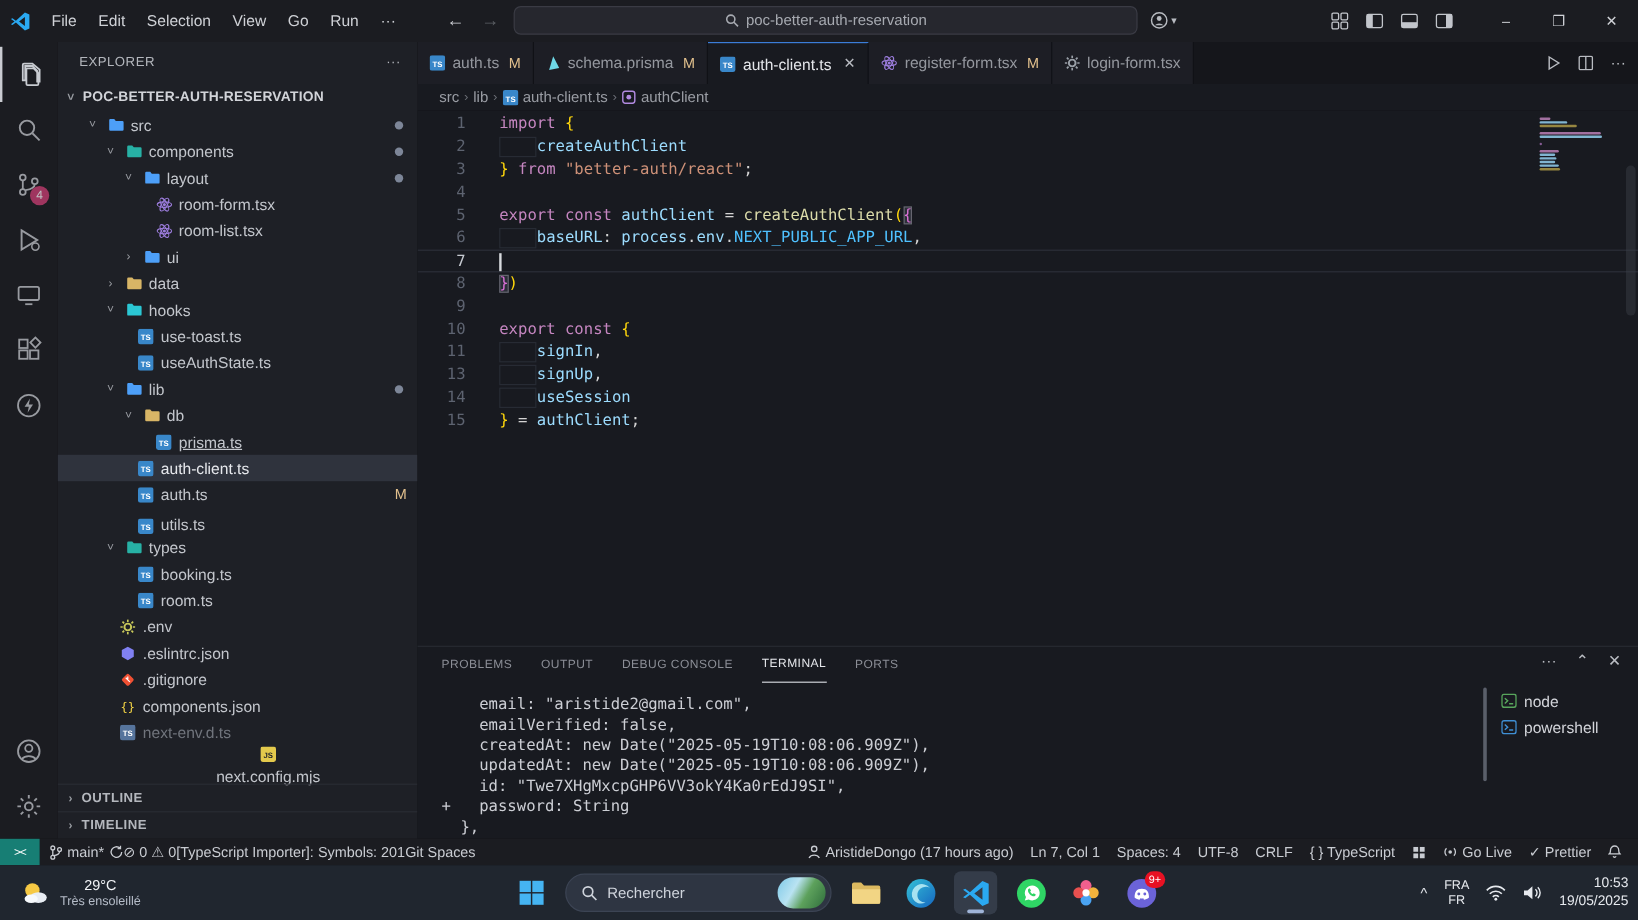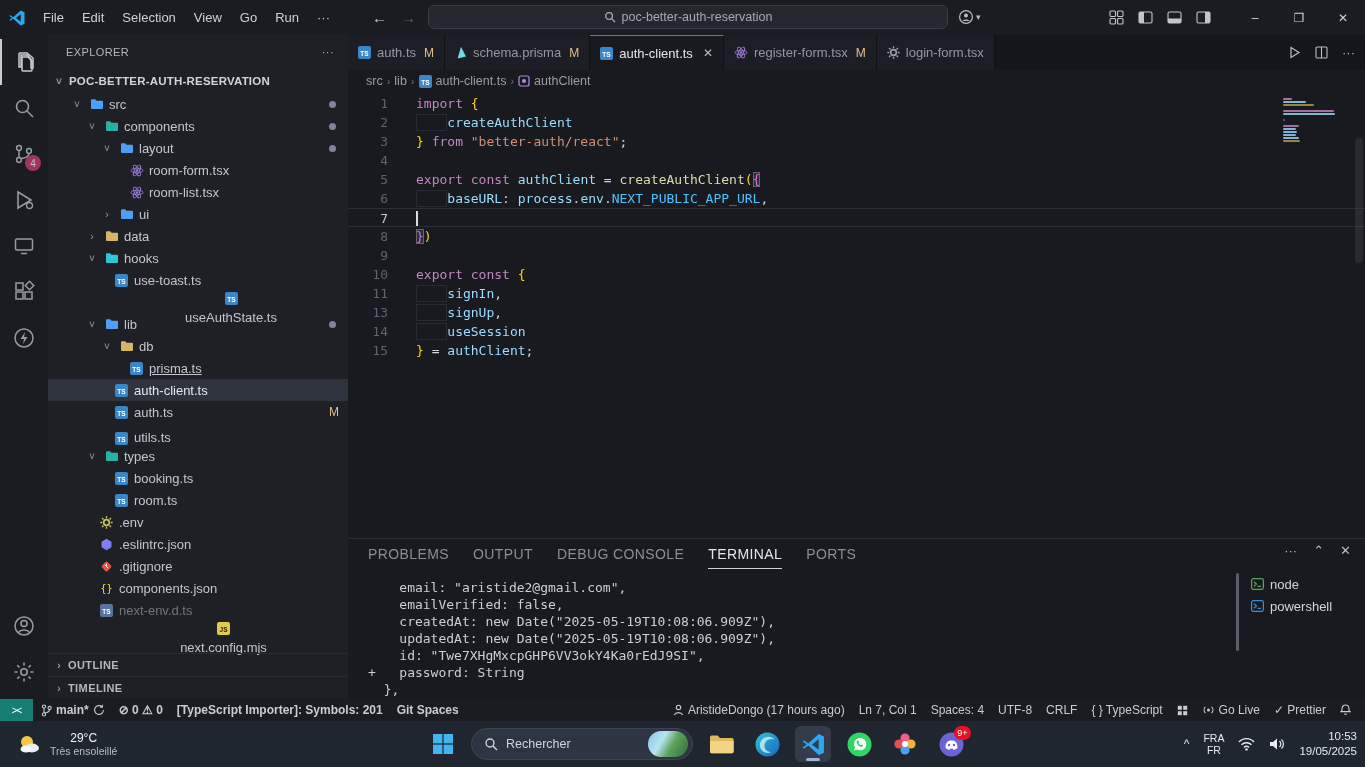--- a/index.html
+++ b/index.html
@@ -71,34 +71,34 @@
   .cursor-bar { position:absolute; left:68px; top:2px; width:1.5px; height:15px; background:#d7dade; }
   .tk-k{color:#c586c0} .tk-v{color:#9cdcfe} .tk-f{color:#dcdcaa} .tk-s{color:#ce9178}
   .tk-d{color:#d4d4d4} .tk-c{color:#4fc1ff} .tk-b1{color:#ffd70b} .tk-b2{color:#da70d6}
   .tk-m{ outline:1px solid #65656f; outline-offset:-1px; background:#2b2e38; }
   .minimap { position:absolute; top:6px; right:16px; width:66px; }
   .mm-row { height:2px; margin-bottom:1px; border-radius:1px; opacity:.8; }
   .ed-scrollbar { position:absolute; right:2px; top:46px; width:8px; height:125px; background:#3c404a; opacity:.45; border-radius:4px; }
 
   
   .panel { height:161px; background:#181a20; border-top:1px solid #2a2c33; position:relative; }
-  .panel-tabs { height:30px; display:flex; align-items:center; gap:24px; padding-left:20px; font-size:14px; letter-spacing:.4px; color:#8b8e96; }
+  .panel-tabs { height:30px; display:flex; align-items:center; gap:24px; padding-left:20px; font-size:10px; letter-spacing:.4px; color:#8b8e96; }
   .ptab { height:30px; display:flex; align-items:center; }
   .ptab.active { color:#e4e6ea; border-bottom:1px solid #cfd2d8; }
   .panel-actions { position:absolute; right:14px; top:4px; display:flex; gap:16px; color:#b9bcc2; font-size:13px; }
   .term { position:absolute; top:40px; left:20px; right:140px; font-family:"DejaVu Sans Mono", monospace; font-size:13px; color:#ccced4; }
   .term-line { height:17px; line-height:17px; white-space:pre; }
   .term-scroll { position:absolute; right:126px; top:34px; width:3px; height:78px; background:#5a5f6a; border-radius:2px; }
   .sessions { position:absolute; right:6px; top:34px; width:116px; }
   .sess-row { height:22px; display:flex; align-items:center; gap:6px; font-size:13px; color:#d3d5da; padding-left:8px; }
 
   
   .statusbar { position:absolute; top:699px; left:0; width:1365px; height:22px; background:#1b1c21; display:flex; align-items:center; font-size:12px; color:#c9ccd2; }
   .remote-ind { width:33px; height:22px; background:#177e74; color:#fff; display:flex; align-items:center; justify-content:center; font-size:10px; letter-spacing:-1px; flex:none; }
-  .sb-left { display:flex; align-items:center; gap:14px; padding-left:8px;font-weight:bold; }
+  .sb-left { display:flex; align-items:center; padding-left:8px; }
   .sb-right { margin-left:auto; display:flex; align-items:center; gap:14px; padding-right:14px; }
   .sb-item { display:flex; align-items:center; gap:4px; white-space:nowrap; }
 
   
   .taskbar { position:absolute; top:721px; left:0; width:1365px; height:46px; background:#20262f; display:flex; align-items:center; }
   .weather { position:absolute; left:6px; top:4px; height:38px; display:flex; align-items:center; gap:8px; padding:0 10px; border-radius:6px; }
   .weather-txt .t1 { font-size:12px; color:#f2f4f7;text-align:center; }
   .weather-txt .t2 { font-size:10.5px; color:#b6bdc9; }
   .tb-center { position:absolute; left:425px; top:0; height:46px; display:flex; align-items:center; gap:10px; }
   .tb-app { width:36px; height:36px; border-radius:6px; display:flex; align-items:center; justify-content:center; position:relative; }
@@ -350,21 +350,21 @@
           </div>
           <div class="tree-row" style="padding-left: 66px;">
             <span class="ficon">
               <svg width="13" height="13" viewBox="0 0 13 13">
                 <rect width="13" height="13" rx="2" fill="#3987c9"></rect>
                 <text x="6.5" y="9.6" font-size="6.5" fill="#fff" text-anchor="middle" font-family="sans-serif" font-weight="bold">TS</text>
               </svg>
             </span>
             <span>use-toast.ts</span>
           </div>
-          <div class="tree-row" style="padding-left: 66px; flex-direction: column;">
+          <div class="tree-row" style="padding-left: 66px;">
             <span class="ficon">
               <svg width="13" height="13" viewBox="0 0 13 13">
                 <rect width="13" height="13" rx="2" fill="#3987c9"></rect>
                 <text x="6.5" y="9.6" font-size="6.5" fill="#fff" text-anchor="middle" font-family="sans-serif" font-weight="bold">TS</text>
               </svg>
             </span>
             <span>useAuthState.ts</span>
           </div>
           <div class="tree-row" style="padding-left: 37px;">
             <span class="chev">˅</span>

